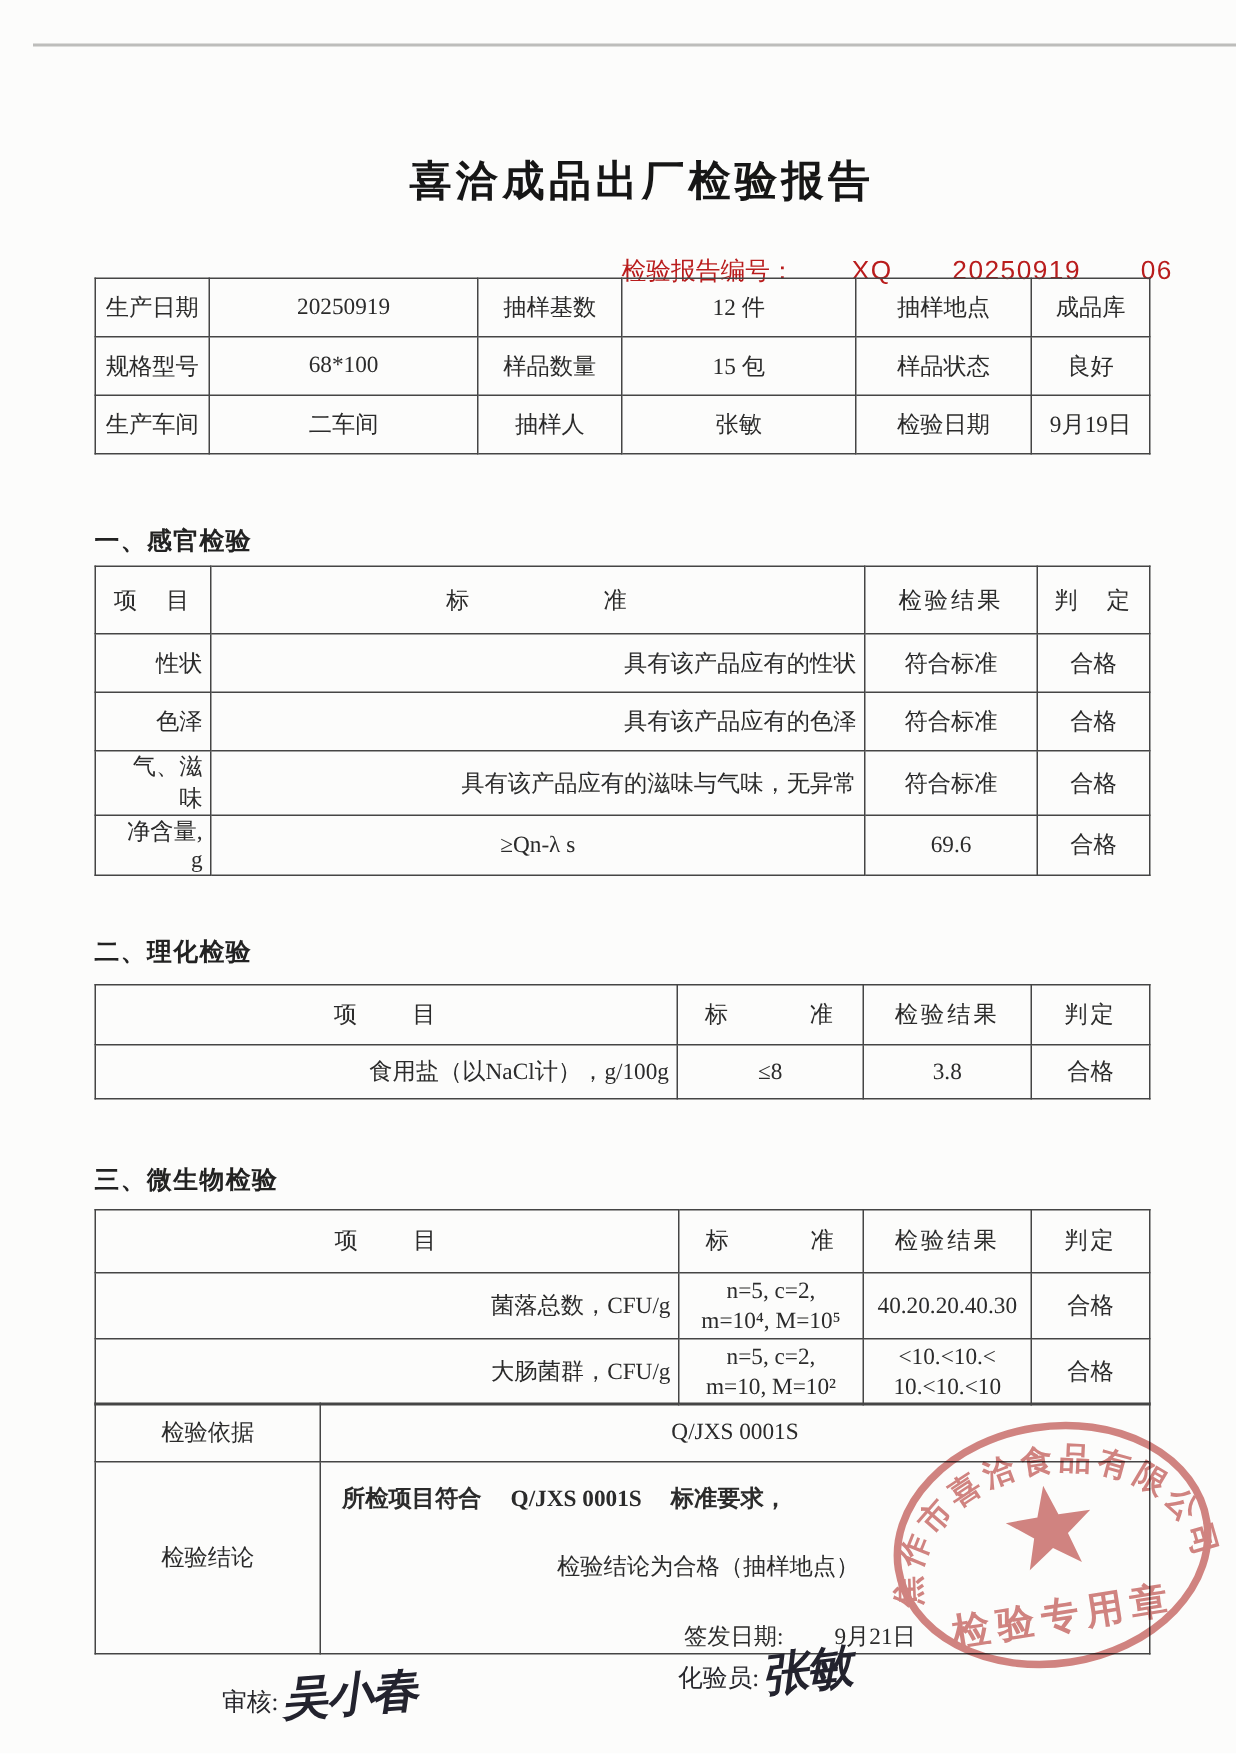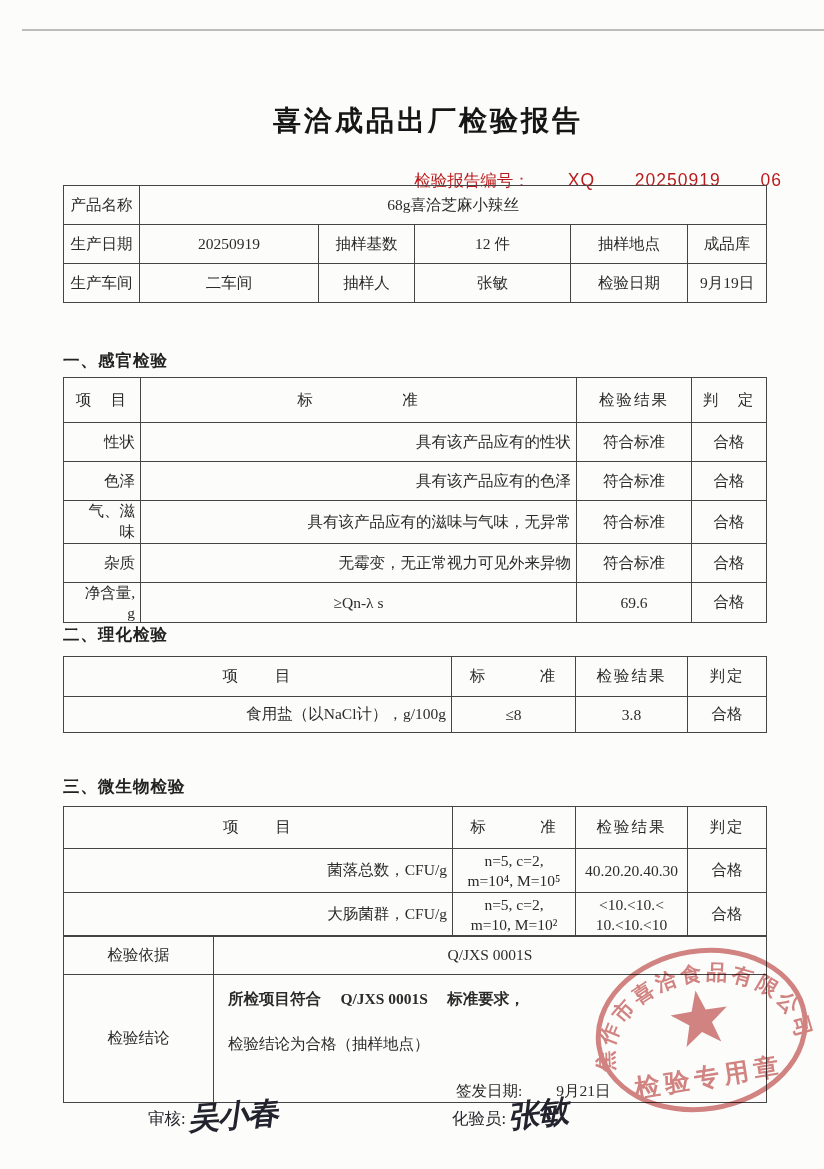--- a/index.html
+++ b/index.html
@@ -22,21 +22,21 @@
   td{border:1.6px solid #454545;text-align:center;font-size:15.5px;padding:0 5px;color:#2b2b2b;overflow:hidden;}
   .lft{text-align:right;padding-left:11px;}
   .sec-heading{
     position:absolute;left:63px;margin:0;font-family:"Liberation Sans","DejaVu Sans",sans-serif;
     font-weight:bold;font-size:16.5px;color:#222;letter-spacing:1px;
   }
   .hdr td{letter-spacing:2px;text-align:center;}
   .std2line div{line-height:20px;}
   .concl-cell{vertical-align:top;text-align:left;padding:10px 0 0 14px;}
   .concl-line1{margin-top:4px;font-weight:bold;}
-  .concl-line2{margin-top:24px;display:flex;justify-content:flex-start;padding-right:50px;}
+  .concl-line2{margin-top:24px;display:flex;justify-content:center;padding-right:50px;}
   .issue-line{margin-top:26px;margin-left:228px;}
   .issue-line .iv{margin-left:34px;}
   .footer-sign{position:absolute;top:1100px;left:0;width:824px;font-size:16.5px;color:#26262c;}
   .sign-group{position:absolute;display:flex;align-items:flex-start;}
   .sig{
     font-size:31px;font-weight:bold;letter-spacing:-1px;color:#23232e;line-height:28px;
     transform:rotate(-4deg) skewX(-12deg);display:inline-block;margin-left:4px;margin-top:-8px;
   }
   .sig-2{transform:rotate(-7deg) skewX(-14deg);}
   .stamp{position:absolute;left:586px;top:938px;opacity:.82;mix-blend-mode:multiply;z-index:5;}
@@ -57,33 +57,37 @@
   <table style="left:63px;top:185px;width:703px;">
     <colgroup>
         <col style="width:76px">
         <col style="width:179px">
         <col style="width:96px">
         <col style="width:156px">
         <col style="width:117px">
         <col style="width:79px">
       </colgroup>
     <tbody>
-        <tr style="height:39px">
-      <td>产品名称</td>
-      <td colspan="5">68g喜洽芝麻小辣丝</td>
-    </tr>
     <tr style="height:39px">
       <td>生产日期</td>
       <td>20250919</td>
       <td>抽样基数</td>
       <td>12 件</td>
       <td>抽样地点</td>
       <td>成品库</td>
     </tr>
     <tr style="height:39px">
+      <td>规格型号</td>
+      <td>68*100</td>
+      <td>样品数量</td>
+      <td>15 包</td>
+      <td>样品状态</td>
+      <td>良好</td>
+    </tr>
+    <tr style="height:39px">
       <td>生产车间</td>
       <td>二车间</td>
       <td>抽样人</td>
       <td>张敏</td>
       <td>检验日期</td>
       <td>9月19日</td>
     </tr>
   </tbody>
     </table>
 
@@ -111,26 +115,20 @@
     </tr>
     <tr style="height:39px">
       <td class="lft">色泽</td>
       <td class="lft">具有该产品应有的色泽</td>
       <td>符合标准</td>
       <td>合格</td>
     </tr>
     <tr style="height:39px">
       <td class="lft">气、滋味</td>
       <td class="lft">具有该产品应有的滋味与气味，无异常</td>
-      <td>符合标准</td>
-      <td>合格</td>
-    </tr>
-    <tr style="height:39px">
-      <td class="lft">杂质</td>
-      <td class="lft">无霉变，无正常视力可见外来异物</td>
       <td>符合标准</td>
       <td>合格</td>
     </tr>
     <tr style="height:39px">
       <td class="lft">净含量, g</td>
       <td>≥Qn-λ s</td>
       <td>69.6</td>
       <td>合格</td>
     </tr>
   </tbody>
@@ -221,21 +219,21 @@
         </div>
         <div class="issue-line">
           <span>签发日期:</span><span class="iv">9月21日</span>
         </div>
       </td>
     </tr>
   </tbody>
     </table>
 
   <div class="footer-sign">
-    <div class="sign-group" style="left:148px;top:8px;align-items:flex-end;">
+    <div class="sign-group" style="left:148px;top:24px;">
       <span>审核:</span>
       <span class="sig">吴小春</span>
     </div>
     <div class="sign-group" style="left:452px;top:8px;">
       <span>化验员:</span>
       <span class="sig sig-2">张敏</span>
     </div>
   </div>
 
   <svg class="stamp" width="232" height="188" viewBox="0 0 232 188">

